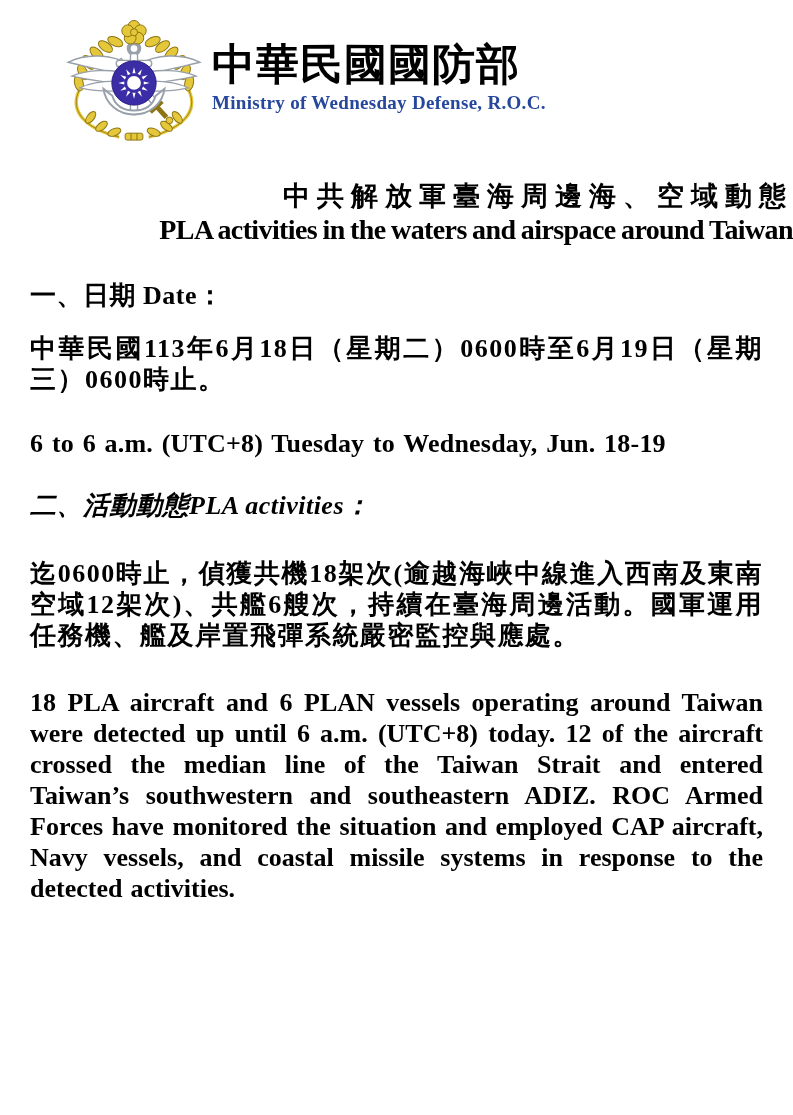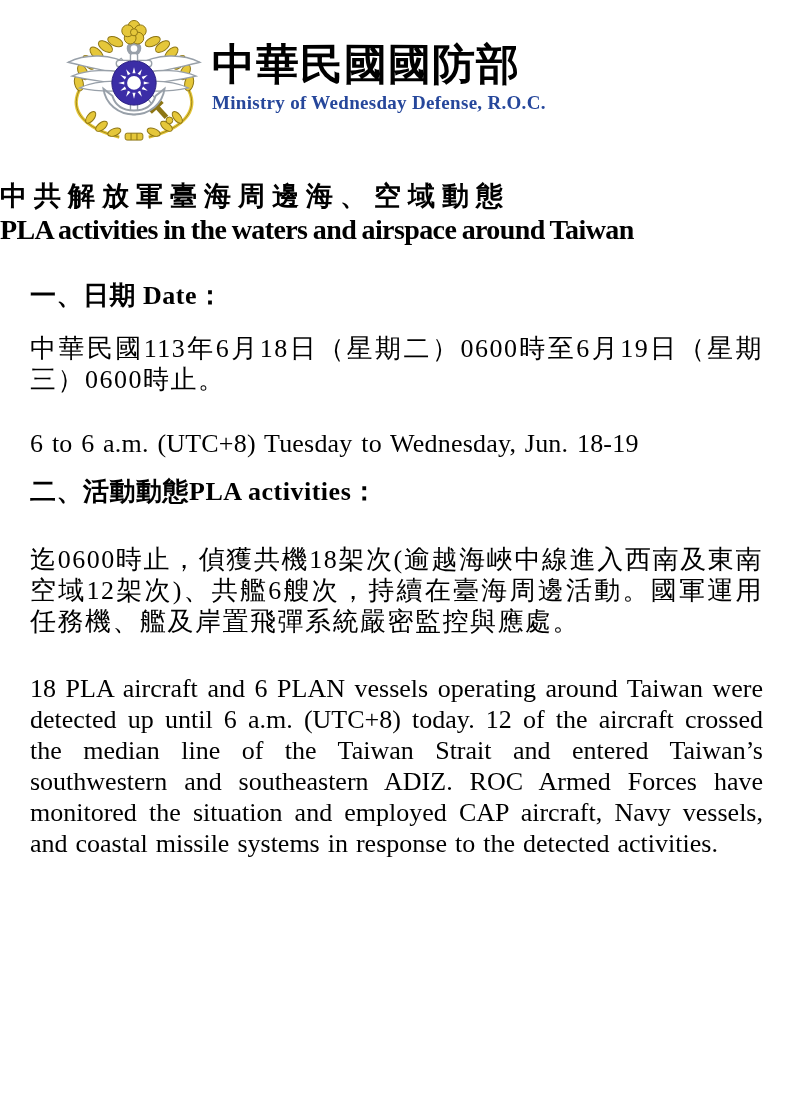--- a/index.html
+++ b/index.html
@@ -43,30 +43,30 @@
   .white-thick{fill:#ffffff;stroke:var(--emblem-outline);stroke-width:2;}
   .ring{fill:none;stroke:var(--emblem-outline);stroke-width:4;}
   .blue-disc{fill:var(--emblem-blue);stroke:#2a1f80;stroke-width:1;}
   .sun{fill:#ffffff;stroke:none;}
 
   
   .release{margin:14px 0 0 370px;font-size:25px;line-height:32px;}
   .release .zh{letter-spacing:1px;}
 
   
-  .doc-title{margin-top:36px;text-align:left;font-weight:bold;}
+  .doc-title{margin-top:36px;text-align:right;font-weight:bold;}
   .title-zh{font-size:27px;letter-spacing:7px;line-height:33px;}
   .title-en{font-size:28px;letter-spacing:-.6px;word-spacing:-1px;line-height:33px;}
 
   
   .content{margin:0 30px;width:733px;}
   .content h2{font-size:26px;font-weight:bold;line-height:31px;letter-spacing:.5px;}
   .h-date{margin-top:34px;}
-  .h-act{margin-top:17px;}
-  .content p{font-size:26px;line-height:31px;text-align:justify;}
+  .h-act{margin-top:31px;font-style:italic;}
+  .content p{font-size:26px;line-height:31px;text-align:justify;font-weight:bold;}
   .p-zh{letter-spacing:1.5px;}
   .p-date-zh{margin-top:22px;}
   .p-date-en{margin-top:33px;text-align:left;letter-spacing:.2px;word-spacing:2px;}
   .p-act-zh{margin-top:37px;}
   .p-act-en{margin-top:36px;line-height:31.5px;word-spacing:1.5px;}
 </style>
 </head>
 <body>
 
 <div class="page">

